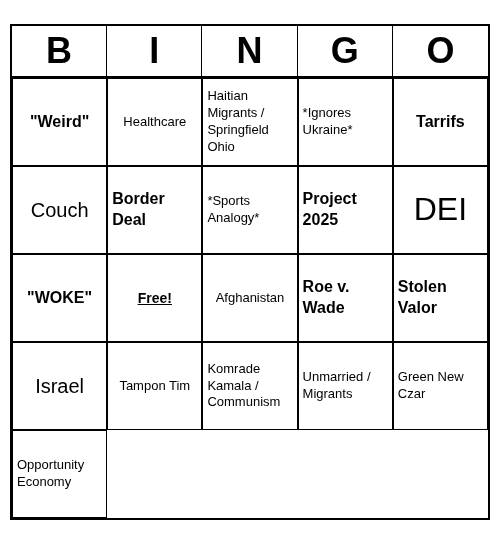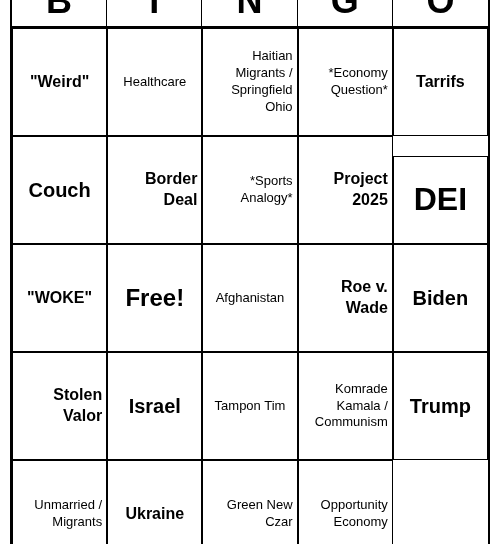--- a/index.html
+++ b/index.html
@@ -35,34 +35,35 @@
     .bingo-grid {
       display: grid;
       grid-template-columns: repeat(5, 1fr);
       grid-template-rows: repeat(5, 1fr);
     }
     .bingo-cell {
       border: 1px solid #000;
       display: flex;
       align-items: center;
       justify-content: center;
-      text-align: right;
+      text-align: left;
       padding: 4px;
       min-height: 88px;
       font-size: 13px;
       line-height: 1.3;
       cursor: pointer;
     }
     .bingo-cell.free {
-      font-size: 24px;
+      font-size: 14px;
       font-weight: bold;
+      text-decoration: underline;
     }
     .bingo-cell.large-text {
       font-size: 20px;
-      font-weight: bold;
+      font-weight: normal;
     }
     .bingo-cell.medium-text {
       font-size: 16px;
       font-weight: bold;
     }
   </style>
 </head>
 <body>
 
 <div class="bingo-card">
@@ -70,35 +71,32 @@
   <div class="bingo-letter">B</div>
       <div class="bingo-letter">I</div>
       <div class="bingo-letter">N</div>
       <div class="bingo-letter">G</div>
       <div class="bingo-letter">O</div>
     </div>
   <div class="bingo-grid">
   <div class="bingo-cell medium-text">"Weird"</div>
       <div class="bingo-cell">Healthcare</div>
       <div class="bingo-cell">Haitian Migrants / Springfield Ohio</div>
-      <div class="bingo-cell">*Economy Question*</div>
+      <div class="bingo-cell">*Ignores Ukraine*</div>
       <div class="bingo-cell medium-text">Tarrifs</div>
       <div class="bingo-cell large-text">Couch</div>
       <div class="bingo-cell medium-text">Border Deal</div>
       <div class="bingo-cell">*Sports Analogy*</div>
       <div class="bingo-cell medium-text">Project 2025</div>
-      <div class="bingo-cell" style="font-size: 32px; font-weight: bold; margin-top: 20px;">DEI</div>
+      <div class="bingo-cell" style="font-size: 32px; font-weight: normal;">DEI</div>
       <div class="bingo-cell medium-text">"WOKE"</div>
       <div class="bingo-cell free">Free!</div>
       <div class="bingo-cell">Afghanistan</div>
       <div class="bingo-cell medium-text">Roe v. Wade</div>
-      <div class="bingo-cell large-text">Biden</div>
       <div class="bingo-cell medium-text">Stolen Valor</div>
       <div class="bingo-cell large-text">Israel</div>
       <div class="bingo-cell">Tampon Tim</div>
       <div class="bingo-cell">Komrade Kamala / Communism</div>
-      <div class="bingo-cell large-text">Trump</div>
       <div class="bingo-cell">Unmarried / Migrants</div>
-      <div class="bingo-cell medium-text">Ukraine</div>
       <div class="bingo-cell">Green New Czar</div>
       <div class="bingo-cell">Opportunity Economy</div>
     </div>
 </div>
 
 </body></html>

